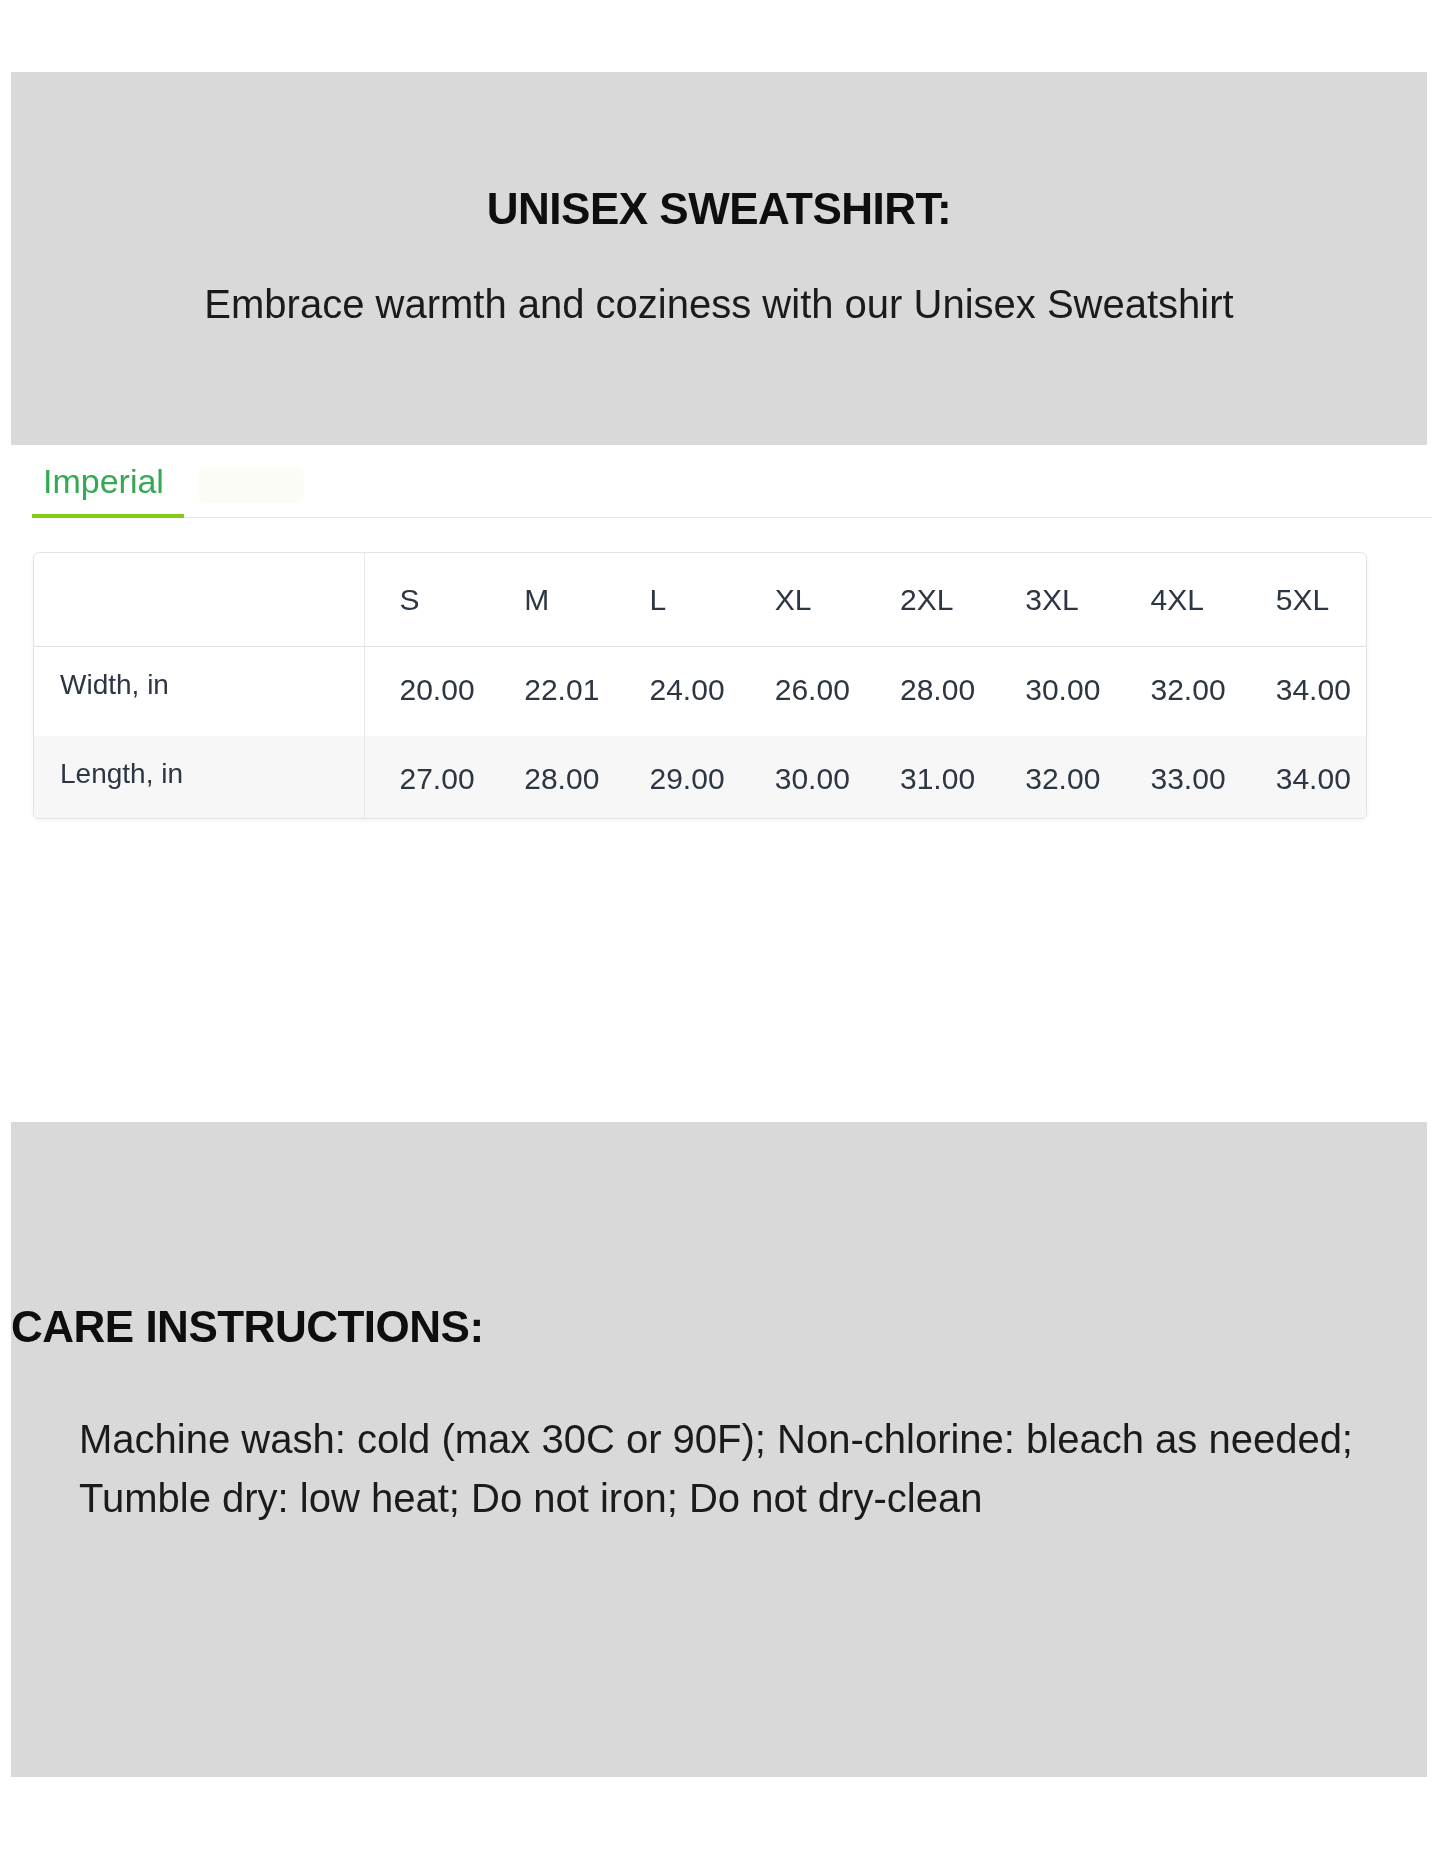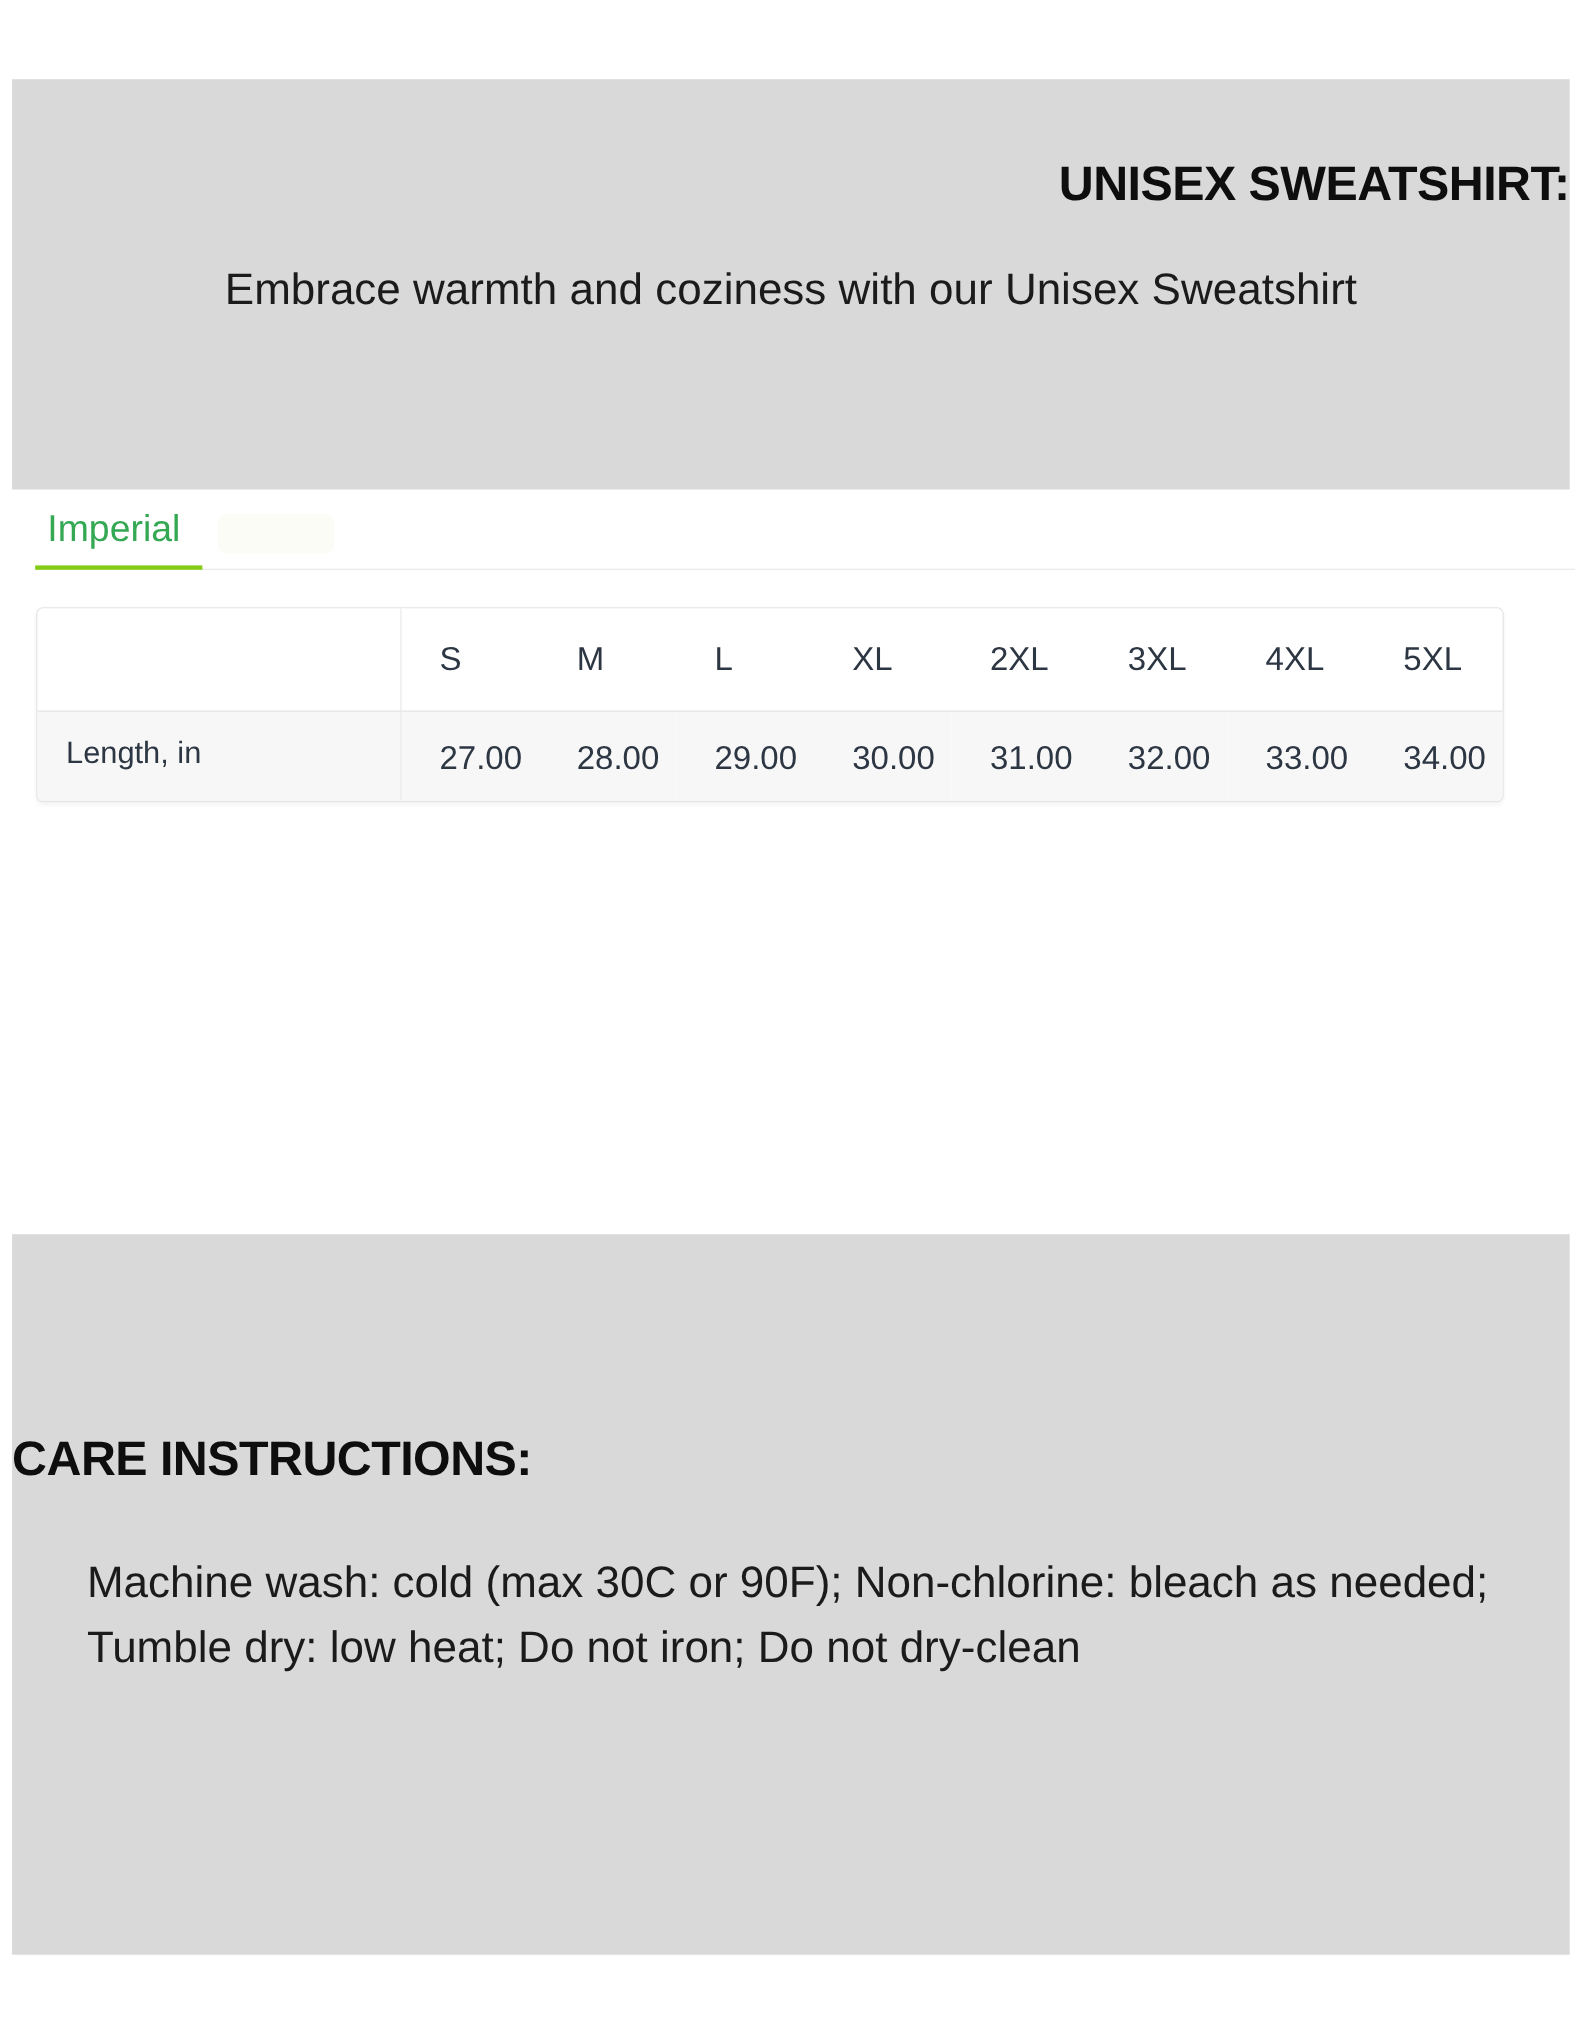--- a/index.html
+++ b/index.html
@@ -9,23 +9,23 @@
     background:#ffffff;
     font-family:"Liberation Sans", sans-serif;
     overflow:hidden;
   }
   
   .hero{
     position:absolute;left:11px;top:72px;width:1416px;height:373px;
     background:#d9d9d9;
   }
   .hero-title{
-    padding-top:73px;
+    padding-top:114px;
     font-size:44px;font-weight:bold;letter-spacing:-0.5px;
-    color:#0e0e0e;text-align:right;line-height:1.05;
+    color:#0e0e0e;text-align:center;line-height:1.05;
   }
   .hero-sub{
     margin-top:48px;
     font-size:40px;color:#1b1b1b;text-align:center;line-height:1.2;
   }
   
   .tabs{
     position:absolute;left:32px;top:460px;width:1400px;
     display:flex;align-items:flex-end;
     border-bottom:1px solid #e7e7e7;
@@ -117,20 +117,31 @@
           <th>M</th>
           <th>L</th>
           <th>XL</th>
           <th>2XL</th>
           <th>3XL</th>
           <th>4XL</th>
           <th>5XL</th>
         </tr>
       </thead>
       <tbody>
+        <tr class="r0">
+          <td class="lbl">Width, in</td>
+          <td>20.00</td>
+          <td>22.01</td>
+          <td>24.00</td>
+          <td>26.00</td>
+          <td>28.00</td>
+          <td>30.00</td>
+          <td>32.00</td>
+          <td>34.00</td>
+        </tr>
         <tr class="r1">
           <td class="lbl">Length, in</td>
           <td>27.00</td>
           <td>28.00</td>
           <td>29.00</td>
           <td>30.00</td>
           <td>31.00</td>
           <td>32.00</td>
           <td>33.00</td>
           <td>34.00</td>

